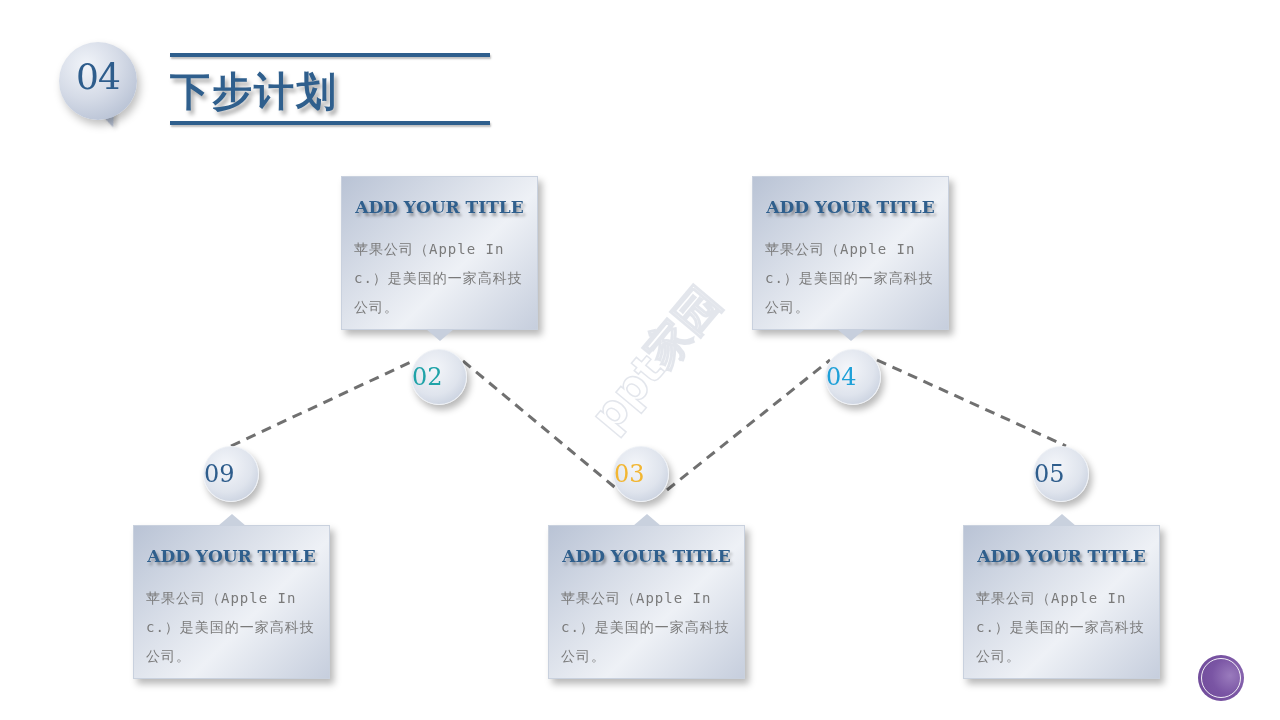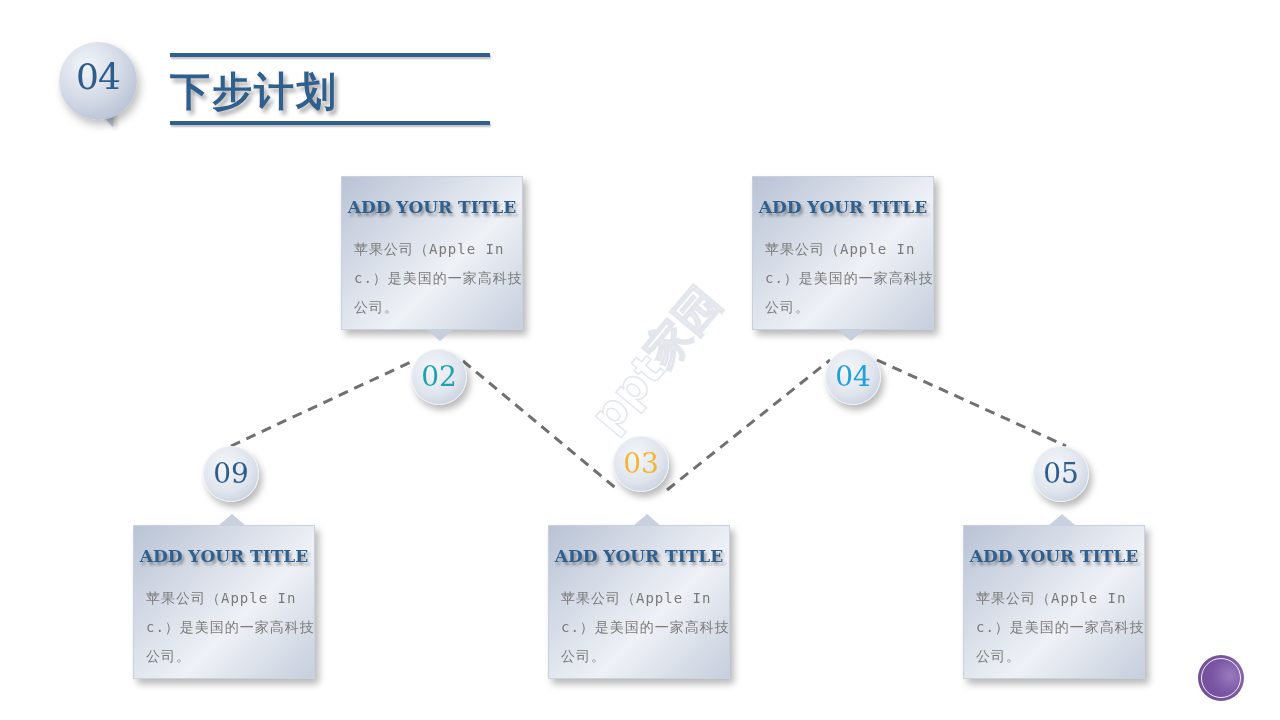--- a/index.html
+++ b/index.html
@@ -30,21 +30,21 @@
   .title-line.bot { top: 121px; }
   .page-title {
     position: absolute; left: 170px; top: 64px; width: 320px; 
     font-family: "DejaVu Serif", serif; font-size: 40px; font-weight: bold; color: #2f5f8d;
     text-shadow: 3px 4px 4px rgba(0,0,0,0.35); letter-spacing: 2px;
   }
 
   svg.lines { position: absolute; left: 0; top: 0; }
 
   .card {
-    position: absolute; width: 182px; height: 154px;
+    position: absolute; width: 197px; height: 154px;
     background: linear-gradient(135deg, #b9c3d5 0%, #dde2eb 40%, #eef1f6 60%, #c6cedd 100%);
     border: 1px solid #c9d1de;
     box-shadow: 4px 5px 7px rgba(0,0,0,0.28);
   }
   .card.up::after {
     content: ""; position: absolute; left: 84px; bottom: -12px; width: 0; height: 0;
     border-left: 14px solid transparent; border-right: 14px solid transparent;
     border-top: 12px solid #c7cfdd;
   }
   .card.down::before {
@@ -61,22 +61,22 @@
     position: absolute; left: 12px; top: 58px; width: 176px;
     font-family: "DejaVu Sans Mono", monospace; font-size: 14px; line-height: 29px;
     color: #7a7a7a; letter-spacing: 1px; word-break: break-all;
   }
 
   .node {
     position: absolute; width: 56px; height: 56px; border-radius: 50%;
     background: radial-gradient(circle at 40% 35%, #f4f6fa 0%, #dfe4ed 55%, #bac4d6 100%);
     border: 1px solid #eef1f6;
     box-shadow: 3px 5px 7px rgba(0,0,0,0.28);
-    text-align: center; line-height: 54px;
-    font-family: "DejaVu Serif", serif; font-size: 28px;
+    line-height: 54px;
+    font-family: "DejaVu Serif", serif; font-size: 24px;
   }
 
   .watermark {
     position: absolute; left: 570px; top: 330px; transform: rotate(-50deg);
     font-size: 44px; font-weight: bold; color: transparent;
     -webkit-text-stroke: 1.5px rgba(215,220,228,0.7);
   }
 
   .corner-logo {
     position: absolute; left: 1198px; top: 655px; width: 46px; height: 46px; border-radius: 50%;
@@ -125,17 +125,17 @@
   <div class="card-title">ADD YOUR TITLE</div>
   <div class="card-body">苹果公司（Apple Inc.）是美国的一家高科技公司。</div>
 </div>
 <div class="card down" style="left:963px; top:525px;">
   <div class="card-title">ADD YOUR TITLE</div>
   <div class="card-body">苹果公司（Apple Inc.）是美国的一家高科技公司。</div>
 </div>
 
 <div class="node" style="left:203px; top:446px; color:#2e5d8c;">09</div>
 <div class="node" style="left:411px; top:349px; color:#1fa3a8;">02</div>
-<div class="node" style="left:613px; top:436px; color:#f2b632;">03</div>
+<div class="node" style="left:613px; top:446px; color:#f2b632;">03</div>
 <div class="node" style="left:825px; top:349px; color:#1ea0d8;">04</div>
 <div class="node" style="left:1033px; top:446px; color:#2e5d8c;">05</div>
 
 <div class="corner-logo"></div>
 
 </body></html>

